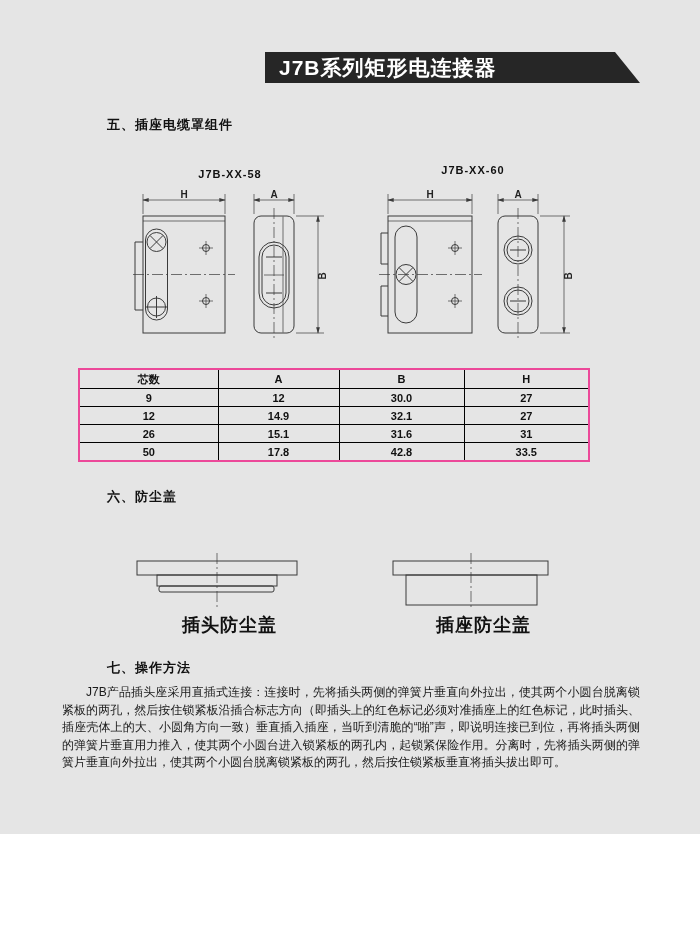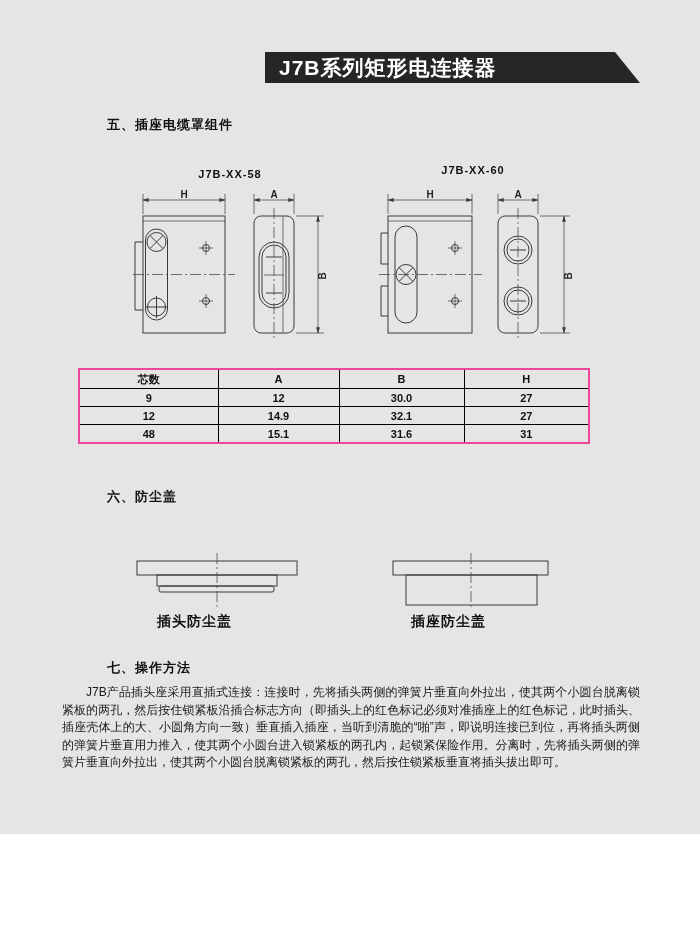--- a/index.html
+++ b/index.html
@@ -8,21 +8,21 @@
   .abs{position:absolute;}
   
   #banner{left:265px;top:52px;width:375px;height:31px;background:#262626;
           clip-path:polygon(0 0,350px 0,100% 100%,0 100%);}
   #banner span{display:block;padding-left:14px;line-height:31px;color:#fff;
                font-size:21px;font-weight:bold;letter-spacing:1px;white-space:nowrap;}
   
   .sec-heading{font-size:13px;font-weight:bold;letter-spacing:1px;white-space:nowrap;margin-left:32px;}
   
   .drw-label{width:110px;text-align:center;font-size:11px;font-weight:600;letter-spacing:1px;}
-  .cover-label{width:120px;text-align:left;font-size:14px;font-weight:bold;letter-spacing:1px;}
+  .cover-label{width:120px;text-align:right;font-size:18px;font-weight:bold;letter-spacing:1px;}
   
   svg{overflow:visible;}
   .dim{font-size:10px;font-weight:bold;fill:#222;text-anchor:middle;
        font-family:"Liberation Sans","DejaVu Sans",sans-serif;}
   
   #dim-table{left:78px;top:368px;width:510px;border-collapse:collapse;
              font-size:11px;font-weight:600;table-layout:fixed;}
   #dim-table th,#dim-table td{border:1px solid #000;text-align:center;padding:0;
              height:17px;font-weight:600;}
   #dim-table{border:2px solid #ec4899;}
@@ -167,24 +167,30 @@
         <td>30.0</td>
         <td>27</td>
       </tr>
       <tr>
         <td>12</td>
         <td>14.9</td>
         <td>32.1</td>
         <td>27</td>
       </tr>
       <tr>
-        <td>48</td>
+        <td>26</td>
         <td>15.1</td>
         <td>31.6</td>
         <td>31</td>
+      </tr>
+      <tr>
+        <td>50</td>
+        <td>17.8</td>
+        <td>42.8</td>
+        <td>33.5</td>
       </tr>
     </tbody>
   </table>
 
   <div class="abs sec-heading" style="left:75px;top:488px">六、防尘盖</div>
 
   <svg class="abs" style="left:130px;top:550px" width="180" height="62" viewBox="0 0 180 62">
     <g stroke="#3a3a3a" fill="none" stroke-width="1">
       <rect x="7" y="11" width="160" height="14"></rect>
       <rect x="27" y="25" width="120" height="11"></rect>

